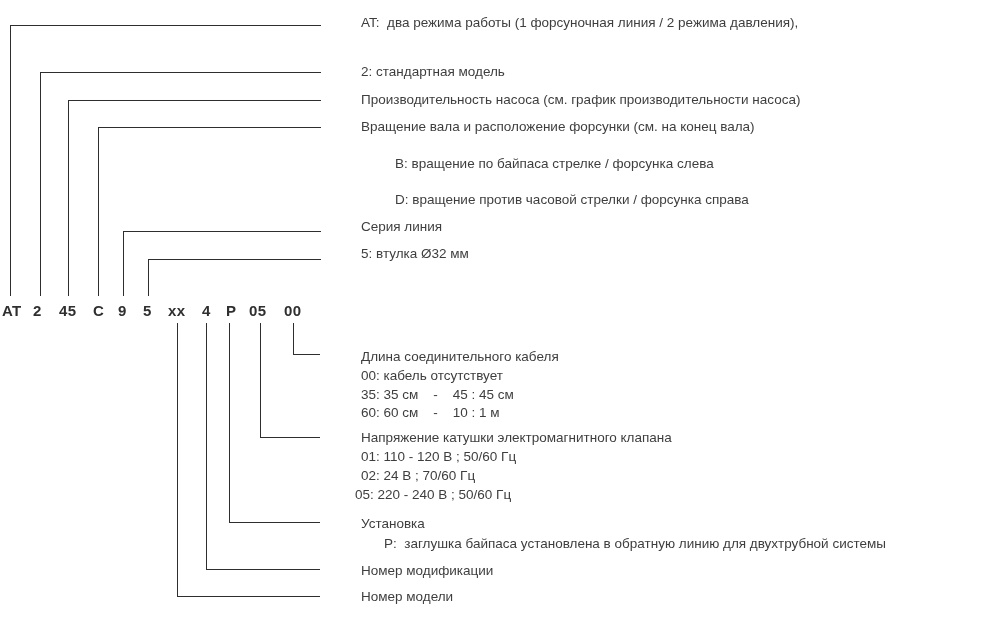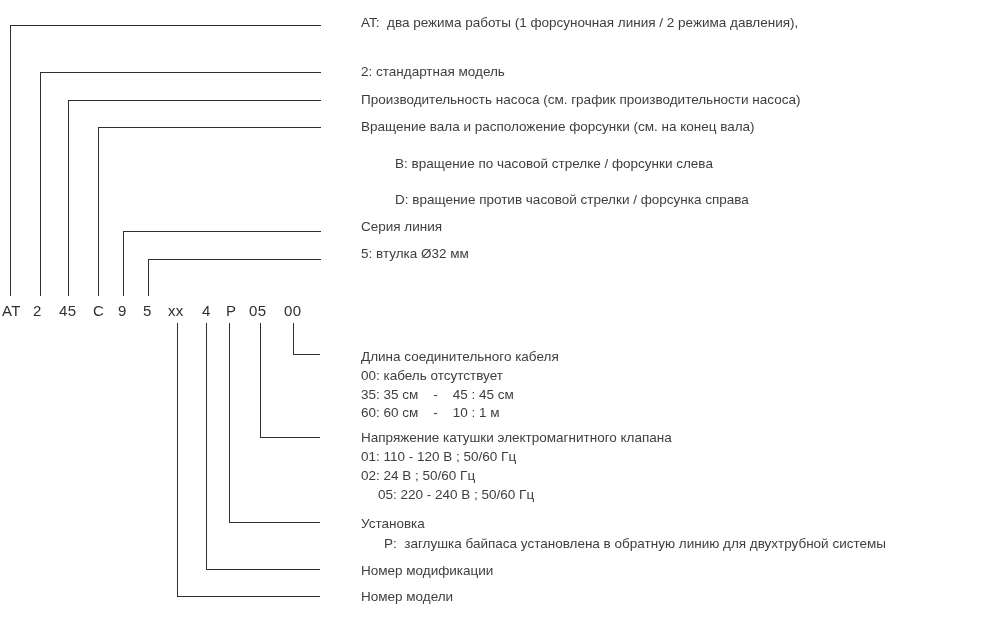--- a/index.html
+++ b/index.html
@@ -25,21 +25,21 @@
   .lines polyline {
     fill: none;
     stroke: currentColor;
     stroke-width: 1;
     shape-rendering: crispEdges;
   }
   .seg {
     position: absolute;
     top: 302px;
     font-size: 15px;
-    font-weight: normal;
+    font-weight: bold;
     letter-spacing: 0.3px;
     color: #2f2f2f;
     white-space: pre;
   }
   .lbl {
     position: absolute;
     font-size: 13.5px;
     line-height: 16px;
     color: var(--text);
     white-space: pre;
@@ -78,31 +78,31 @@
     <span class="seg" style="left:202px">4</span>
     <span class="seg" style="left:226px">P</span>
     <span class="seg" style="left:249px">05</span>
     <span class="seg" style="left:284px">00</span>
   </div>
 
   <div class="lbl" style="left:345px; top:15px">AT:  два режима работы (1 форсуночная линия / 2 режима давления),</div>
   <div class="lbl" style="left:345px; top:64px">2: стандартная модель</div>
   <div class="lbl" style="left:345px; top:92px">Производительность насоса (см. график производительности насоса)</div>
   <div class="lbl" style="left:345px; top:119px">Вращение вала и расположение форсунки (см. на конец вала)</div>
-  <div class="lbl" style="left:379px; top:156px">B: вращение по часовой стрелке / форсунки слева</div>
+  <div class="lbl" style="left:379px; top:156px">B: вращение по байпаса стрелке / форсунка слева</div>
   <div class="lbl" style="left:379px; top:192px">D: вращение против часовой стрелки / форсунка справа</div>
   <div class="lbl" style="left:345px; top:219px">Серия линия</div>
   <div class="lbl" style="left:345px; top:246px">5: втулка Ø32 мм</div>
 
   <div class="lbl" style="left:345px; top:349px">Длина соединительного кабеля</div>
   <div class="lbl" style="left:345px; top:368px">00: кабель отсутствует</div>
   <div class="lbl" style="left:345px; top:387px">35: 35 см    -    45 : 45 см</div>
   <div class="lbl" style="left:345px; top:405px">60: 60 см    -    10 : 1 м</div>
   <div class="lbl" style="left:345px; top:430px">Напряжение катушки электромагнитного клапана</div>
   <div class="lbl" style="left:345px; top:449px">01: 110 - 120 В ; 50/60 Гц</div>
-  <div class="lbl" style="left:345px; top:468px">02: 24 В ; 50/60 Гц</div>
-  <div class="lbl" style="left:362px; top:487px">05: 220 - 240 В ; 50/60 Гц</div>
+  <div class="lbl" style="left:345px; top:468px">02: 24 В ; 70/60 Гц</div>
+  <div class="lbl" style="left:339px; top:487px">05: 220 - 240 В ; 50/60 Гц</div>
   <div class="lbl" style="left:345px; top:516px">Установка</div>
   <div class="lbl" style="left:368px; top:536px">P:  заглушка байпаса установлена в обратную линию для двухтрубной системы</div>
   <div class="lbl" style="left:345px; top:563px">Номер модификации</div>
   <div class="lbl" style="left:345px; top:589px">Номер модели</div>
 
 </div>
 
 </body></html>

